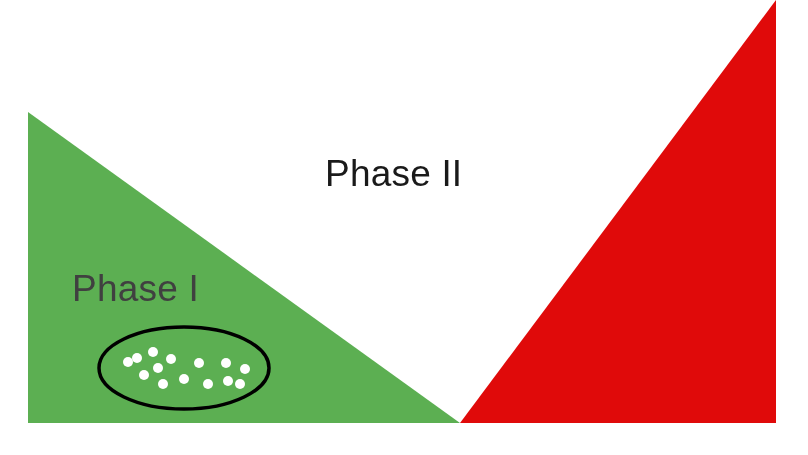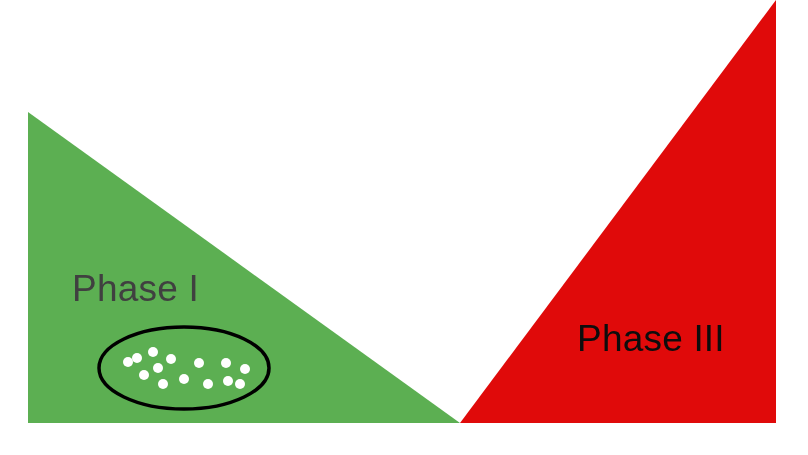--- a/index.html
+++ b/index.html
@@ -84,16 +84,16 @@
         <circle cx="228" cy="381" r="5" fill="#ffffff"></circle>
         <circle cx="245" cy="369" r="5" fill="#ffffff"></circle>
         <circle cx="240" cy="384" r="5" fill="#ffffff"></circle>
         <circle cx="137" cy="358" r="5" fill="#ffffff"></circle>
       </g>
 
   </svg>
 
   <div class="phase-label" id="phase-1-label" style="left: 72px; top: 270px; color: #404040;">Phase I</div>
 
+  <div class="phase-label" id="phase-2-label" style="left: 325px; top: 155px; color: rgb(26, 26, 26);">Phase II</div>
 
-  <div class="phase-label" id="phase-3-label" style="left: 577px; top: 320px; color: rgb(13, 13, 13);">Phase III</div>
 
 </div>
 
 </body></html>

